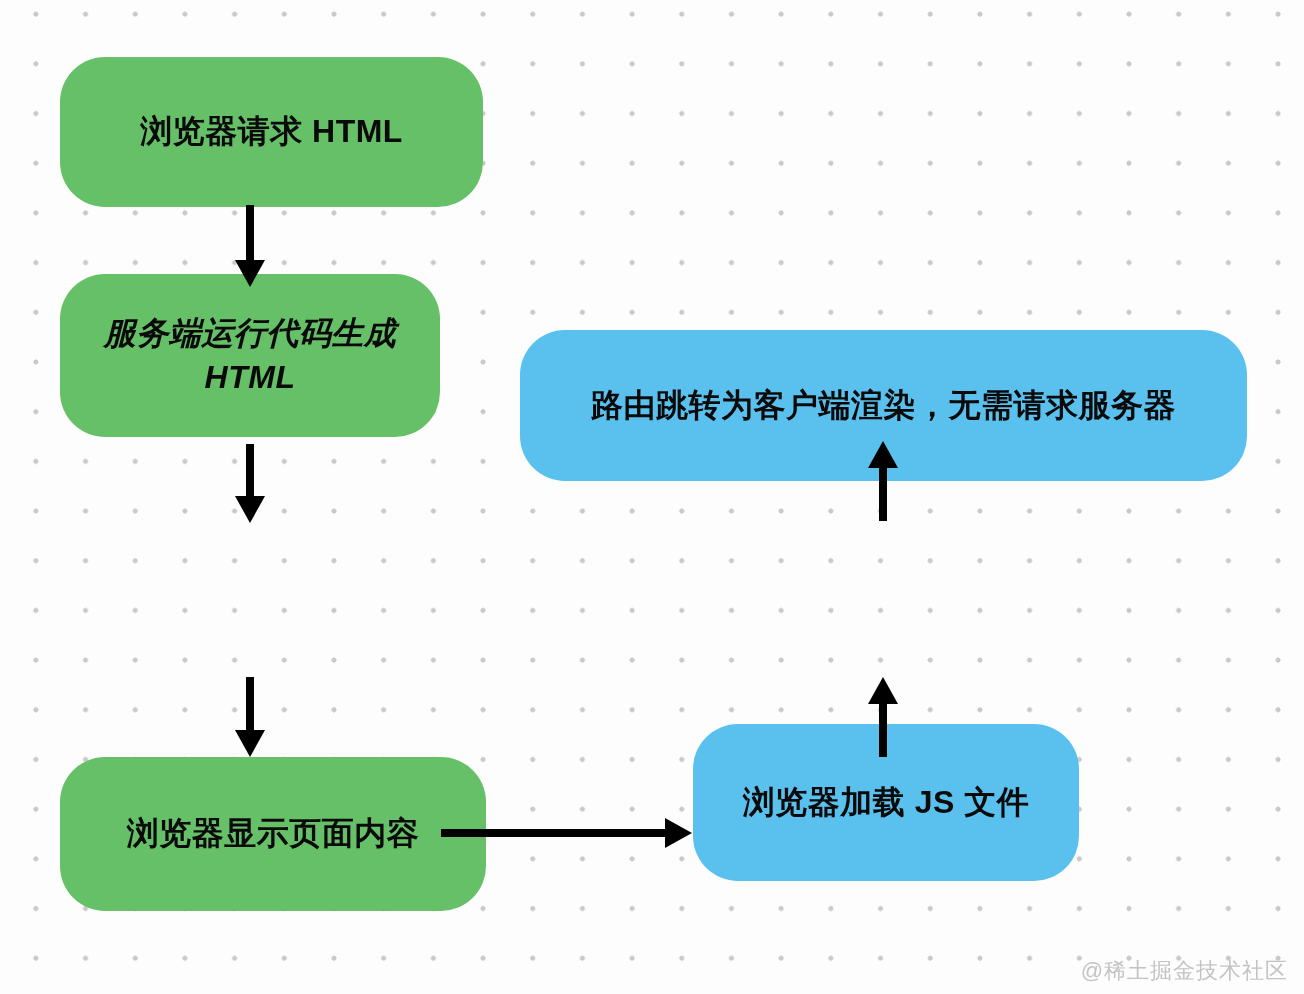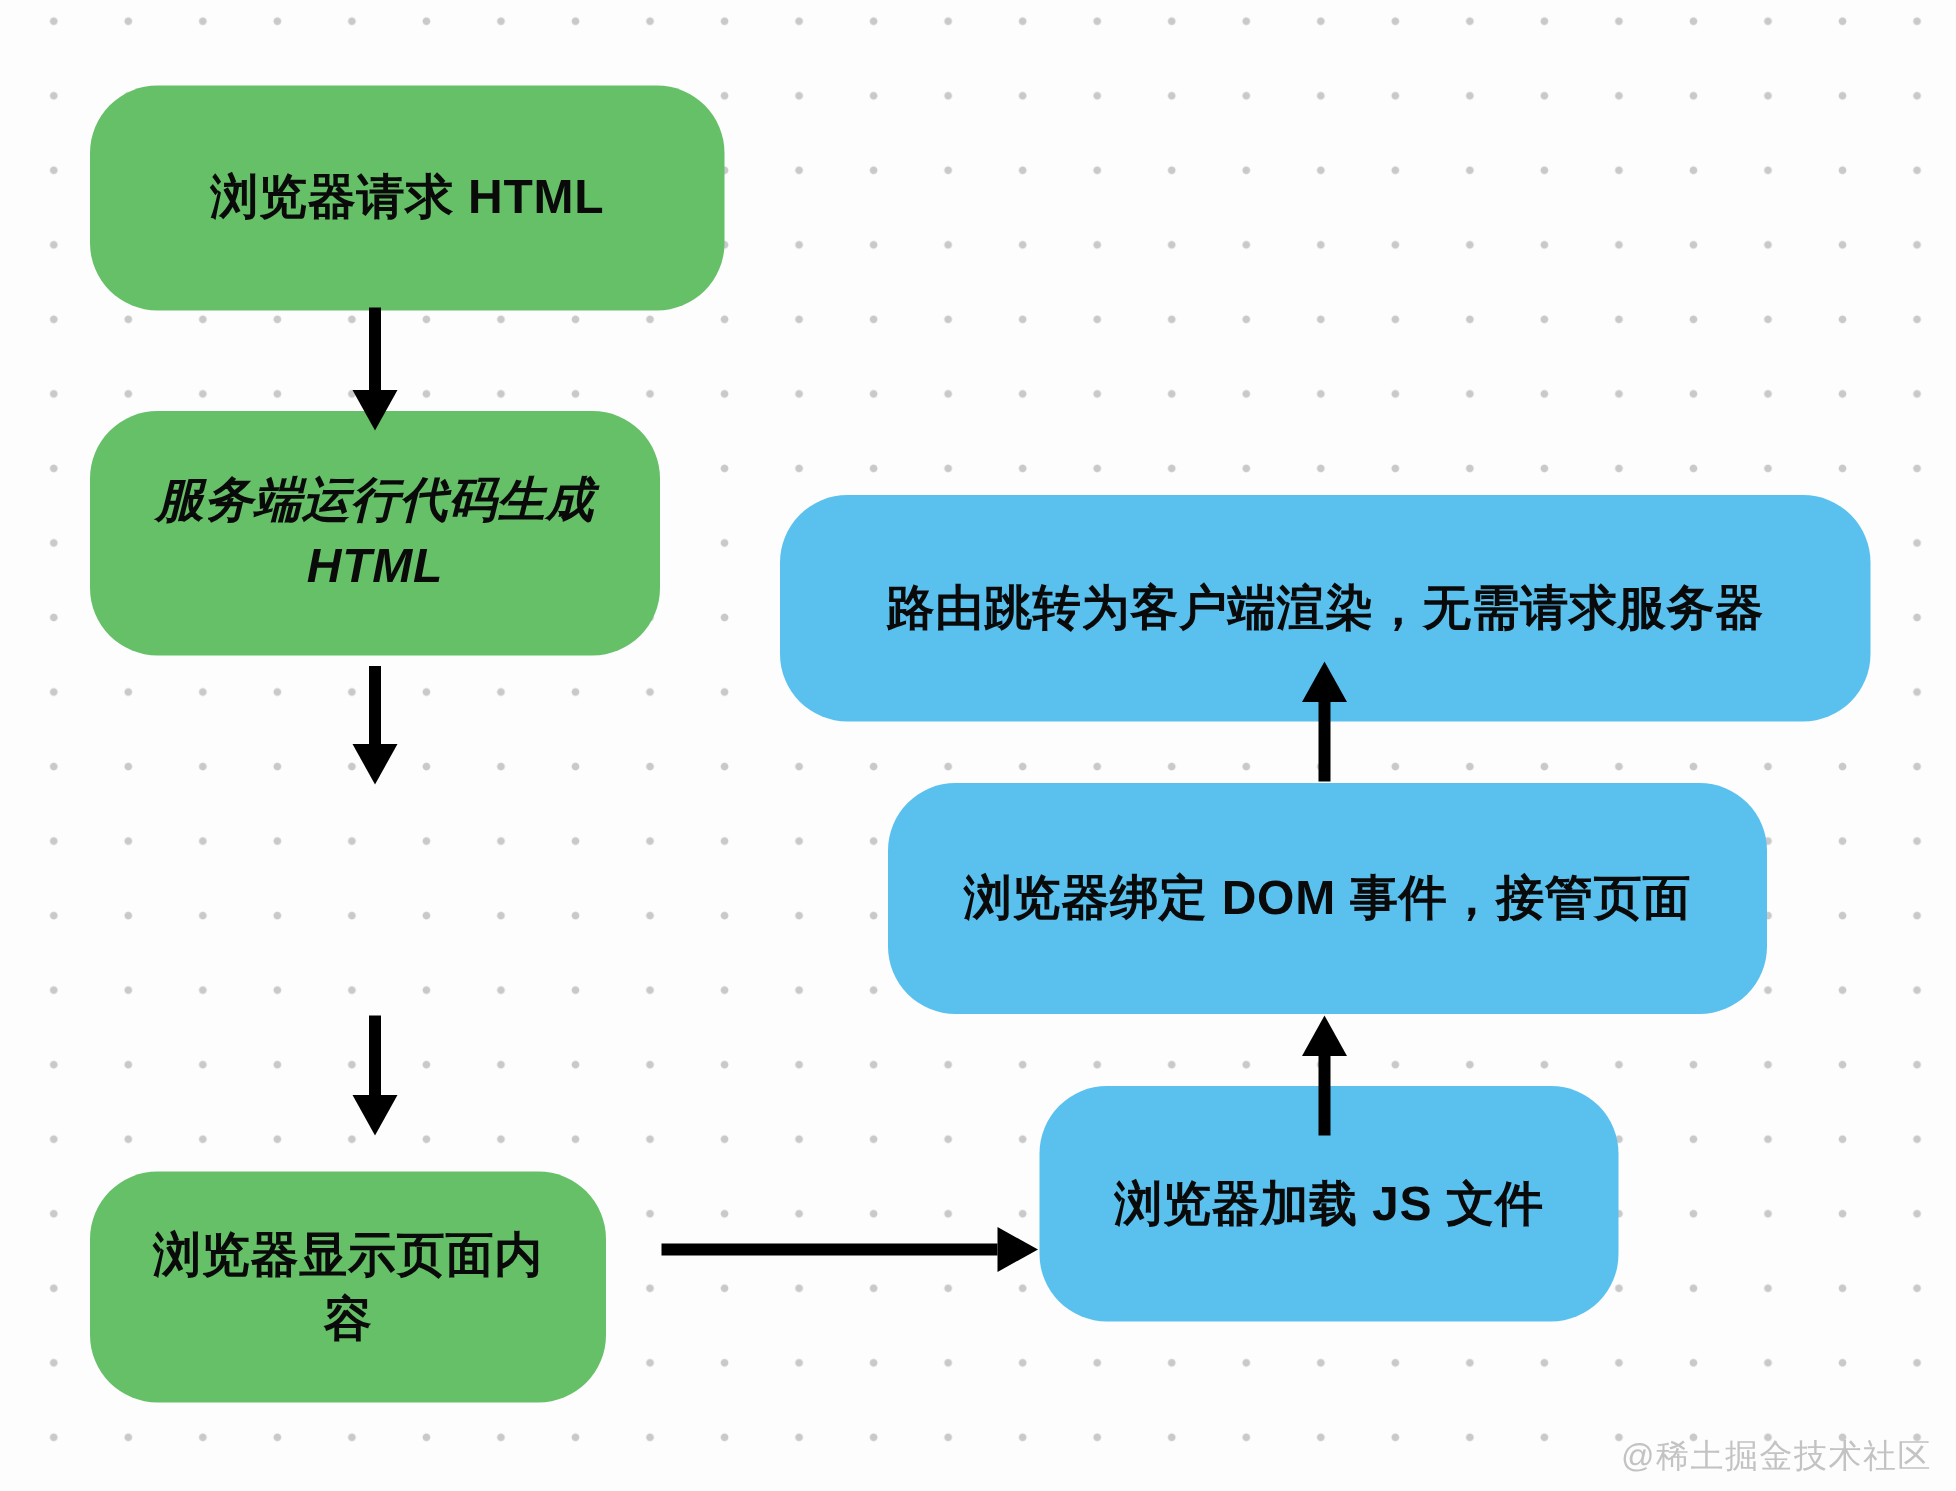--- a/index.html
+++ b/index.html
@@ -70,25 +70,24 @@
 </head>
 <body>
 
 <div class="canvas">
 
   <div class="node green" style="left:60px; top:57px; width:423px; height:150px;">浏览器请求 HTML</div>
 
   <div class="node green" style="left:60px; top:274px; width:380px; height:163px;font-style:italic;">服务端运行代码生成 HTML</div>
 
 
-  <div class="node green" style="left:60px; top:757px; width:344px; height:154px;margin-top:24px;">浏览器显示页面内容</div>
+  <div class="node green" style="left:60px; top:757px; width:426px; height:154px;">浏览器显示页面内容</div>
 
   <div class="node blue" style="left:520px; top:290px; width:727px; height:151px;margin-top:40px;">路由跳转为客户端渲染，无需请求服务器</div>
 
-  <div class="node blue" style="left:592px; top:522px; width:586px; height:154px;">浏览器绑定 DOM 事件，接管页面</div>
 
   <div class="node blue" style="left:693px; top:724px; width:386px; height:157px;">浏览器加载 JS 文件</div>
 
   <div class="arrow arrow-down" style="left:234px; top:205px; height:82px;">
     <div class="stem"></div>
     <div class="head"></div>
   </div>
 
   <div class="arrow arrow-down" style="left:234px; top:444px; height:79px;">
     <div class="stem"></div>

